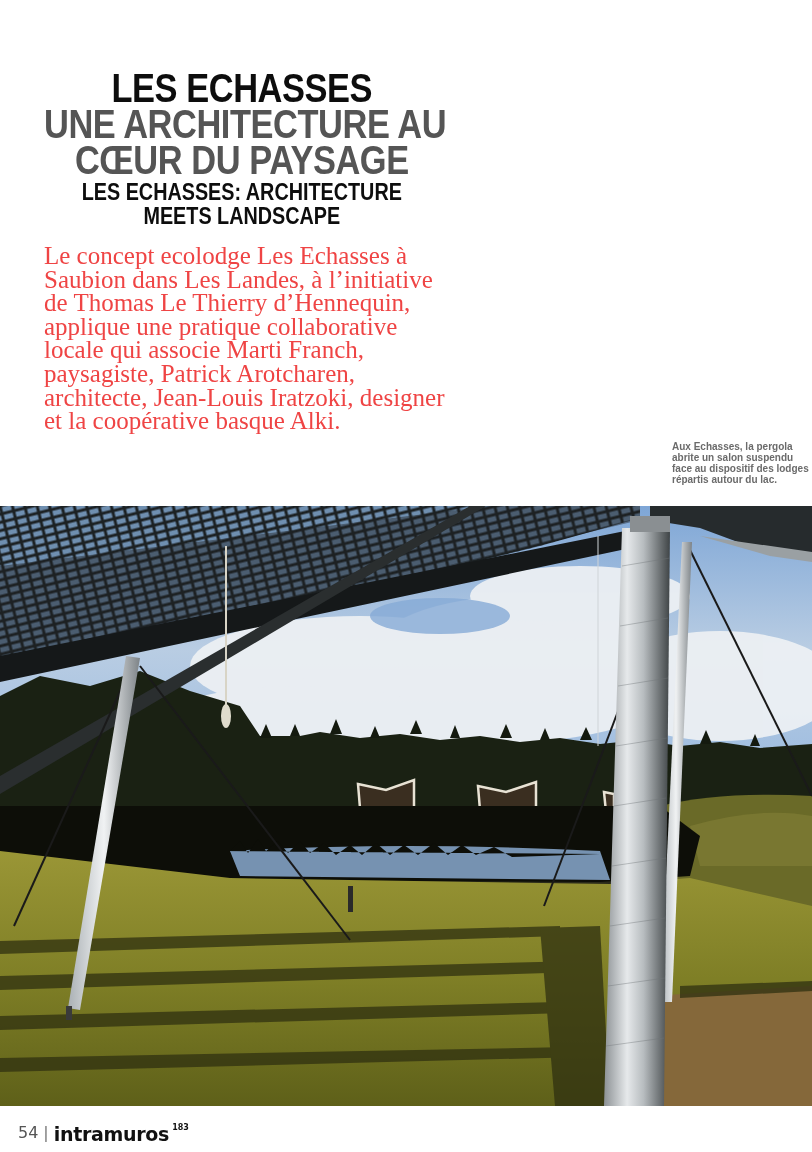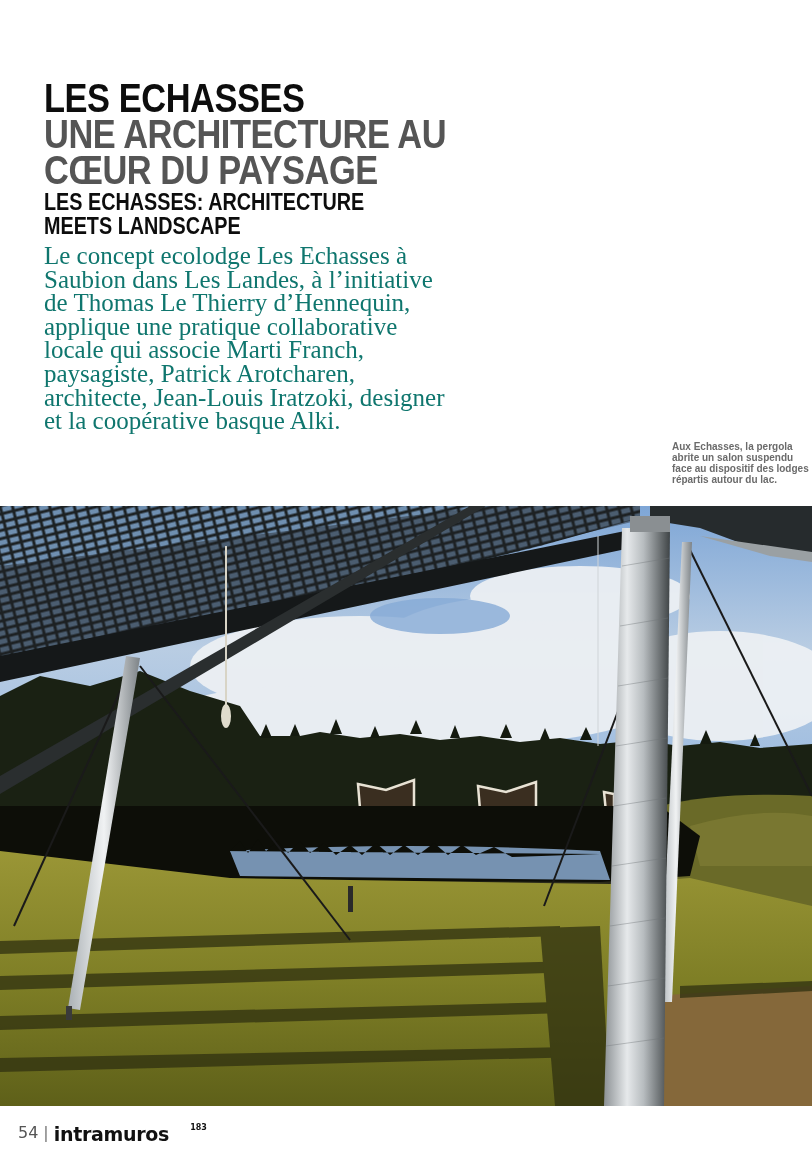--- a/index.html
+++ b/index.html
@@ -1,19 +1,19 @@
 <!DOCTYPE html>
 <html><head>
 <meta charset="utf-8">
 <style>
   * { margin: 0; padding: 0; box-sizing: border-box; }
   html, body { width: 812px; height: 1152px; background: #ffffff; overflow: hidden; }
   body { position: relative; font-family: "Liberation Sans", sans-serif; }
 
-  .headline-block { position: absolute; left: 44px; top: 80px; width: 460px; }
+  .headline-block { position: absolute; left: 44px; top: 70px; width: 460px; text-align: center; }
   .title-main {
     font-family: "Liberation Sans", sans-serif;
     font-weight: 700;
     font-size: 40px;
     line-height: 36px;
     letter-spacing: -0.5px;
     color: #0d0d0d;
     transform: scaleX(0.86);
     transform-origin: left top;
     white-space: nowrap;
@@ -42,21 +42,21 @@
   }
 
   .intro {
     position: absolute;
     left: 44px;
     top: 244px;
     width: 470px;
     font-family: "Liberation Serif", serif;
     font-size: 25px;
     line-height: 23.6px;
-    color: #0f766e;
+    color: #ef4444;
   }
   .intro span { display: block; white-space: nowrap; }
 
   .caption {
     position: absolute;
     left: 672px;
     top: 441px;
     width: 130px;
     font-family: "Liberation Sans", sans-serif;
     font-weight: 700;
@@ -81,21 +81,21 @@
     position: absolute;
     left: 18px;
     top: 1123px;
     display: flex;
     align-items: flex-start;
     font-family: "DejaVu Sans", sans-serif;
   }
   .page-num { font-size: 16px; color: #555; }
   .sep { font-size: 16px; color: #777; margin: 0 5px 0 5px; }
   .brand { font-size: 19px; font-weight: 700; color: #111; letter-spacing: -0.3px; }
-  .issue { font-size: 8px; font-weight: 700; color: #111; margin-left: 21px; }
+  .issue { font-size: 8px; font-weight: 700; color: #111; margin-left: 3px; }
 </style>
 </head>
 <body>
 
 <div class="headline-block">
   <div class="title-main">LES ECHASSES</div>
   <div class="title-sub">UNE ARCHITECTURE AU</div>
   <div class="title-sub">CŒUR DU PAYSAGE</div>
   <div class="title-en">LES ECHASSES: ARCHITECTURE</div>
   <div class="title-en">MEETS LANDSCAPE</div>

